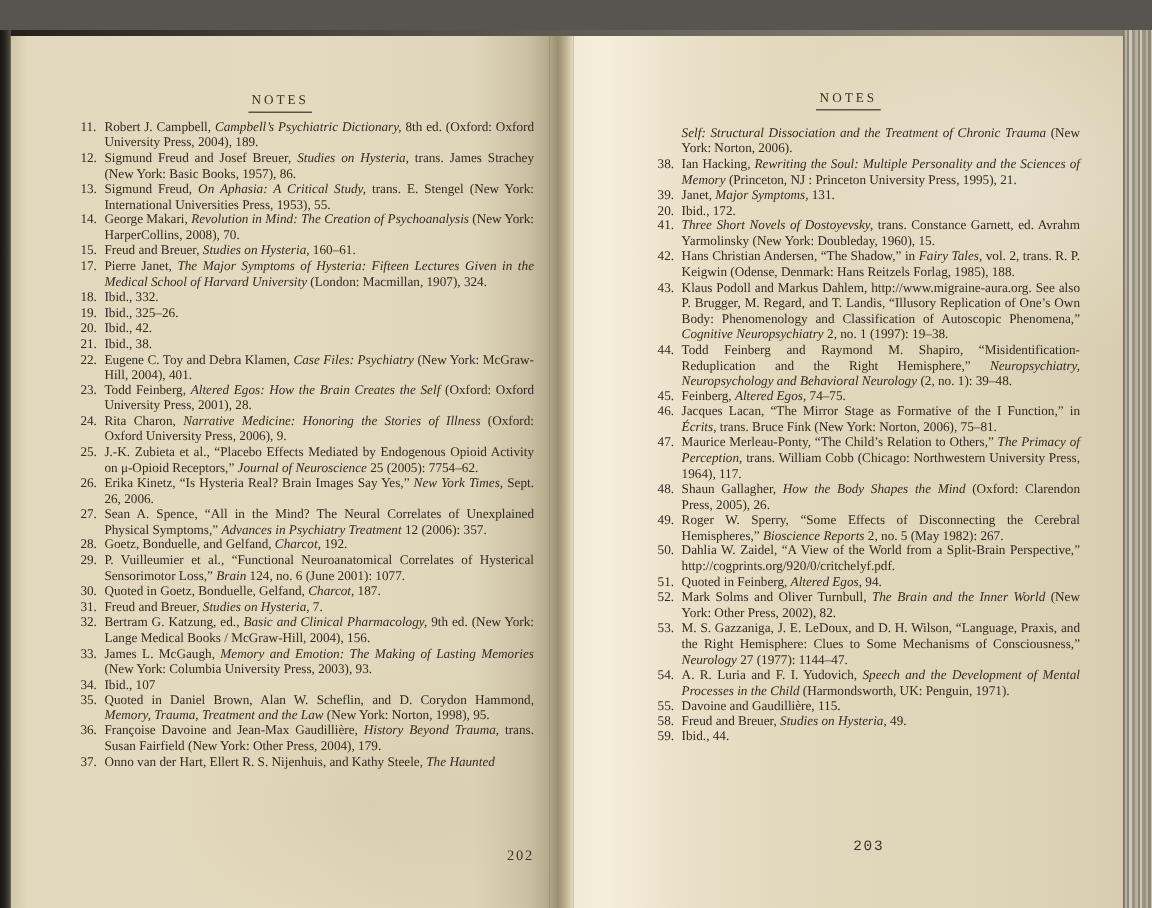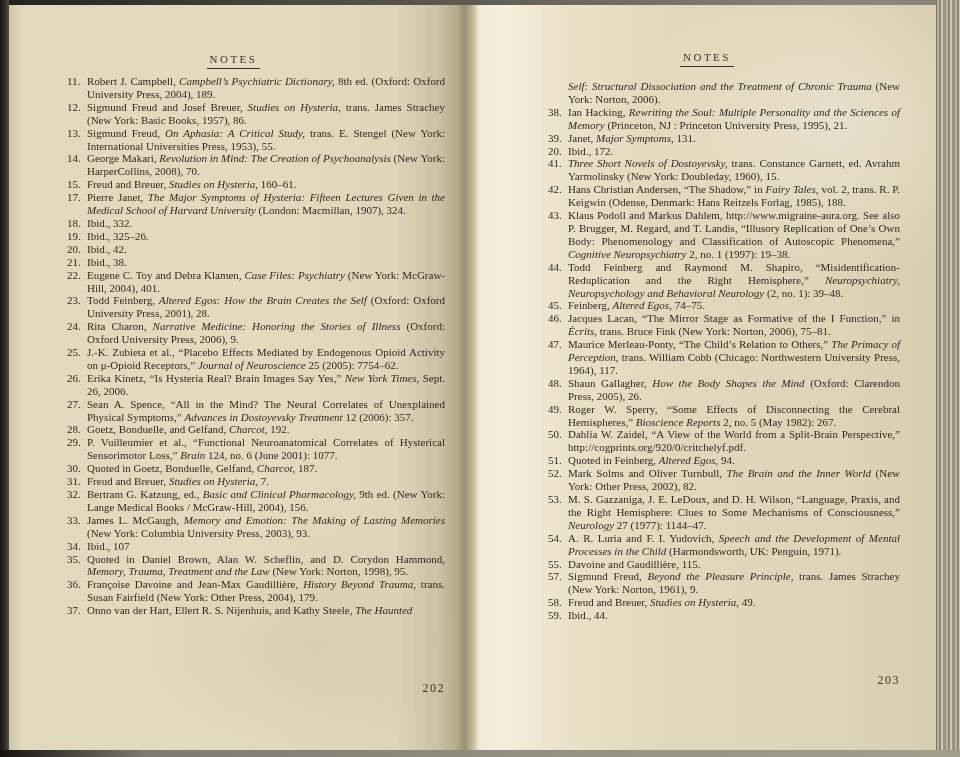--- a/index.html
+++ b/index.html
@@ -1,21 +1,21 @@
 <!DOCTYPE html>
 <html><head>
 <meta charset="utf-8">
 <style>
   html,body{margin:0;padding:0;}
   body{
     width:960px;height:757px;overflow:hidden;
     background:#57554f;
     font-family:"Liberation Serif", serif;
   }
-  #scan{position:relative;width:960px;height:575px;}
+  #scan{position:relative;width:960px;height:575px;margin-top:25px;}
 
   
   .edge-left{position:absolute;left:0;top:0;width:9px;height:757px;
     background:linear-gradient(to right,#161512,#2e2c27 55%,#55503f);}
   .edge-top{position:absolute;left:0;top:0;width:960px;height:5px;
     background:linear-gradient(to right,#21201d,#4a4741 30%,#6b675e 60%,#8a8578 85%);}
   .edge-bottom{position:absolute;left:0;top:750px;width:960px;height:7px;
     background:linear-gradient(to right,#14130f,#7e796d 15%,#979183 60%,#a39d8e);}
   .fore-edge{position:absolute;left:936px;top:0;width:24px;height:757px;
     background:repeating-linear-gradient(90deg,#b9b2a1 0 2px,#8e887a 2px 4px,#cfc8b6 4px 6px,#9a9384 6px 9px);
@@ -45,21 +45,21 @@
     font-size:11px;line-height:12.9px;text-align:justify;color:#302b22;}
   .page-left .notes{left:58px;top:70px;width:378px;}
   .page-right .notes{left:70px;top:75px;width:352px;}
   .notes li{position:relative;padding-left:20px;margin:0;}
   .note-num{position:absolute;left:0;top:0;}
   .note-text i{font-style:italic;}
 
   
   .folio{position:absolute;font-size:12px;letter-spacing:1.5px;color:#3a352b;}
   .page-left .folio{left:58px;width:378px;top:676px;text-align:right;}
-  .page-right .folio{left:70px;width:352px;top:668px;text-align:right;}
+  .page-right .folio{left:70px;width:352px;top:668px;text-align:center;font-family:Liberation Mono, monospace;}
 </style>
 </head>
 <body>
 
 <div id="scan">
   <div class="edge-top"></div>
   <div class="edge-left"></div>
 
   <div class="page page-left">
     <div class="running-head">
@@ -74,21 +74,21 @@
         <li><span class="note-num">17.</span><span class="note-text">Pierre Janet, <i>The Major Symptoms of Hysteria: Fifteen Lectures Given in the Medical School of Harvard University</i> (London: Macmillan, 1907), 324.</span></li>
         <li><span class="note-num">18.</span><span class="note-text">Ibid., 332.</span></li>
         <li><span class="note-num">19.</span><span class="note-text">Ibid., 325–26.</span></li>
         <li><span class="note-num">20.</span><span class="note-text">Ibid., 42.</span></li>
         <li><span class="note-num">21.</span><span class="note-text">Ibid., 38.</span></li>
         <li><span class="note-num">22.</span><span class="note-text">Eugene C. Toy and Debra Klamen, <i>Case Files: Psychiatry</i> (New York: McGraw-Hill, 2004), 401.</span></li>
         <li><span class="note-num">23.</span><span class="note-text">Todd Feinberg, <i>Altered Egos: How the Brain Creates the Self</i> (Oxford: Oxford University Press, 2001), 28.</span></li>
         <li><span class="note-num">24.</span><span class="note-text">Rita Charon, <i>Narrative Medicine: Honoring the Stories of Illness</i> (Oxford: Oxford University Press, 2006), 9.</span></li>
         <li><span class="note-num">25.</span><span class="note-text">J.-K. Zubieta et al., “Placebo Effects Mediated by Endogenous Opioid Activity on μ-Opioid Receptors,” <i>Journal of Neuroscience</i> 25 (2005): 7754–62.</span></li>
         <li><span class="note-num">26.</span><span class="note-text">Erika Kinetz, “Is Hysteria Real? Brain Images Say Yes,” <i>New York Times,</i> Sept. 26, 2006.</span></li>
-        <li><span class="note-num">27.</span><span class="note-text">Sean A. Spence, “All in the Mind? The Neural Correlates of Unexplained Physical Symptoms,” <i>Advances in Dostoyevsky Treatment</i> 12 (2006): 357.</span></li>
+        <li><span class="note-num">27.</span><span class="note-text">Sean A. Spence, “All in the Mind? The Neural Correlates of Unexplained Physical Symptoms,” <i>Advances in Psychiatry Treatment</i> 12 (2006): 357.</span></li>
         <li><span class="note-num">28.</span><span class="note-text">Goetz, Bonduelle, and Gelfand, <i>Charcot,</i> 192.</span></li>
         <li><span class="note-num">29.</span><span class="note-text">P. Vuilleumier et al., “Functional Neuroanatomical Correlates of Hysterical Sensorimotor Loss,” <i>Brain</i> 124, no. 6 (June 2001): 1077.</span></li>
         <li><span class="note-num">30.</span><span class="note-text">Quoted in Goetz, Bonduelle, Gelfand, <i>Charcot,</i> 187.</span></li>
         <li><span class="note-num">31.</span><span class="note-text">Freud and Breuer, <i>Studies on Hysteria,</i> 7.</span></li>
         <li><span class="note-num">32.</span><span class="note-text">Bertram G. Katzung, ed., <i>Basic and Clinical Pharmacology,</i> 9th ed. (New York: Lange Medical Books / McGraw-Hill, 2004), 156.</span></li>
         <li><span class="note-num">33.</span><span class="note-text">James L. McGaugh, <i>Memory and Emotion: The Making of Lasting Memories</i> (New York: Columbia University Press, 2003), 93.</span></li>
         <li><span class="note-num">34.</span><span class="note-text">Ibid., 107</span></li>
         <li><span class="note-num">35.</span><span class="note-text">Quoted in Daniel Brown, Alan W. Scheflin, and D. Corydon Hammond, <i>Memory, Trauma, Treatment and the Law</i> (New York: Norton, 1998), 95.</span></li>
         <li><span class="note-num">36.</span><span class="note-text">Françoise Davoine and Jean-Max Gaudillière, <i>History Beyond Trauma,</i> trans. Susan Fairfield (New York: Other Press, 2004), 179.</span></li>
         <li><span class="note-num">37.</span><span class="note-text">Onno van der Hart, Ellert R. S. Nijenhuis, and Kathy Steele, <i>The Haunted</i></span></li>
@@ -115,21 +115,20 @@
         <li><span class="note-num">46.</span><span class="note-text">Jacques Lacan, “The Mirror Stage as Formative of the I Function,” in <i>Écrits,</i> trans. Bruce Fink (New York: Norton, 2006), 75–81.</span></li>
         <li><span class="note-num">47.</span><span class="note-text">Maurice Merleau-Ponty, “The Child’s Relation to Others,” <i>The Primacy of Perception,</i> trans. William Cobb (Chicago: Northwestern University Press, 1964), 117.</span></li>
         <li><span class="note-num">48.</span><span class="note-text">Shaun Gallagher, <i>How the Body Shapes the Mind</i> (Oxford: Clarendon Press, 2005), 26.</span></li>
         <li><span class="note-num">49.</span><span class="note-text">Roger W. Sperry, “Some Effects of Disconnecting the Cerebral Hemispheres,” <i>Bioscience Reports</i> 2, no. 5 (May 1982): 267.</span></li>
         <li><span class="note-num">50.</span><span class="note-text">Dahlia W. Zaidel, “A View of the World from a Split-Brain Perspective,” http://cogprints.org/920/0/critchelyf.pdf.</span></li>
         <li><span class="note-num">51.</span><span class="note-text">Quoted in Feinberg, <i>Altered Egos,</i> 94.</span></li>
         <li><span class="note-num">52.</span><span class="note-text">Mark Solms and Oliver Turnbull, <i>The Brain and the Inner World</i> (New York: Other Press, 2002), 82.</span></li>
         <li><span class="note-num">53.</span><span class="note-text">M. S. Gazzaniga, J. E. LeDoux, and D. H. Wilson, “Language, Praxis, and the Right Hemisphere: Clues to Some Mechanisms of Consciousness,” <i>Neurology</i> 27 (1977): 1144–47.</span></li>
         <li><span class="note-num">54.</span><span class="note-text">A. R. Luria and F. I. Yudovich, <i>Speech and the Development of Mental Processes in the Child</i> (Harmondsworth, UK: Penguin, 1971).</span></li>
         <li><span class="note-num">55.</span><span class="note-text">Davoine and Gaudillière, 115.</span></li>
-        <li><span class="note-num">57.</span><span class="note-text">Sigmund Freud, <i>Beyond the Pleasure Principle,</i> trans. James Strachey (New York: Norton, 1961), 9.</span></li>
         <li><span class="note-num">58.</span><span class="note-text">Freud and Breuer, <i>Studies on Hysteria,</i> 49.</span></li>
         <li><span class="note-num">59.</span><span class="note-text">Ibid., 44.</span></li>
       </ol>
     <div class="folio">203</div>
   </div>
 
   <div class="fore-edge"></div>
   <div class="edge-bottom"></div>
 </div>
 

